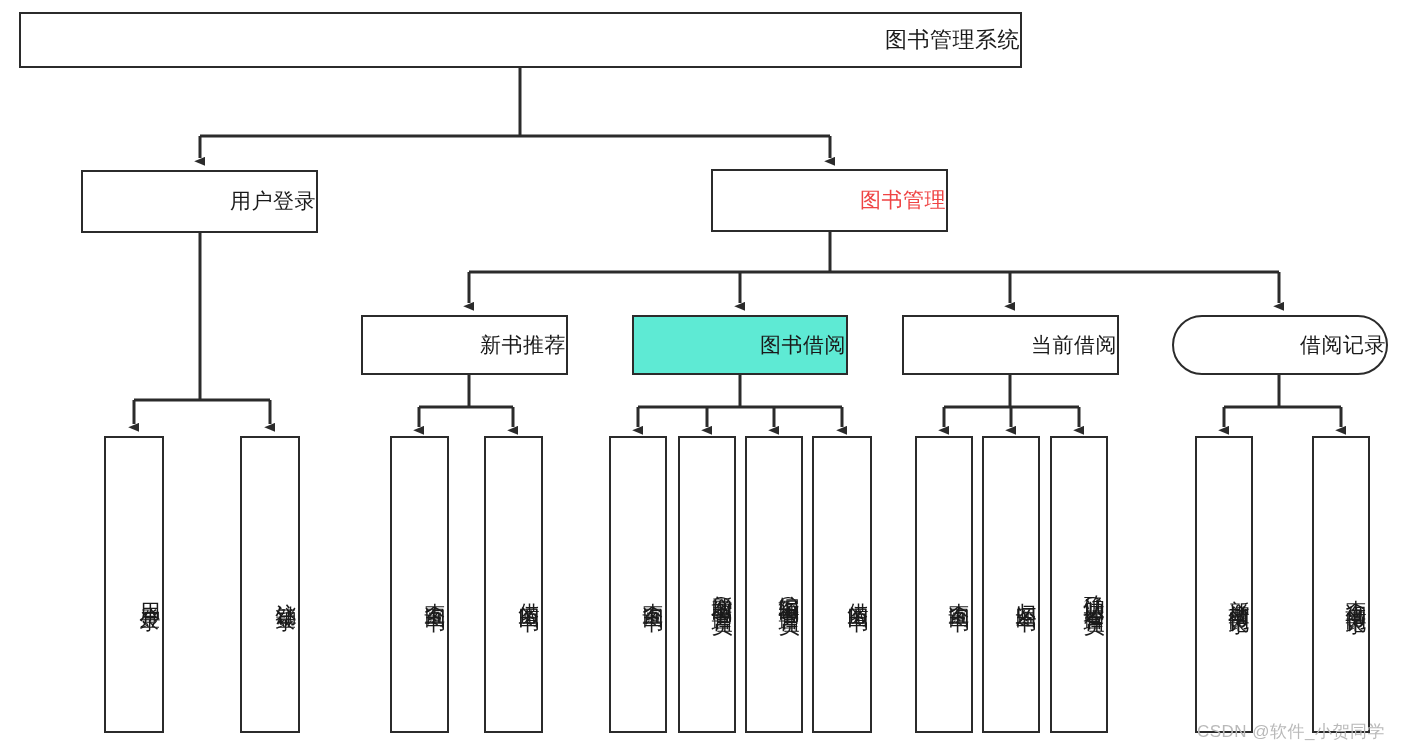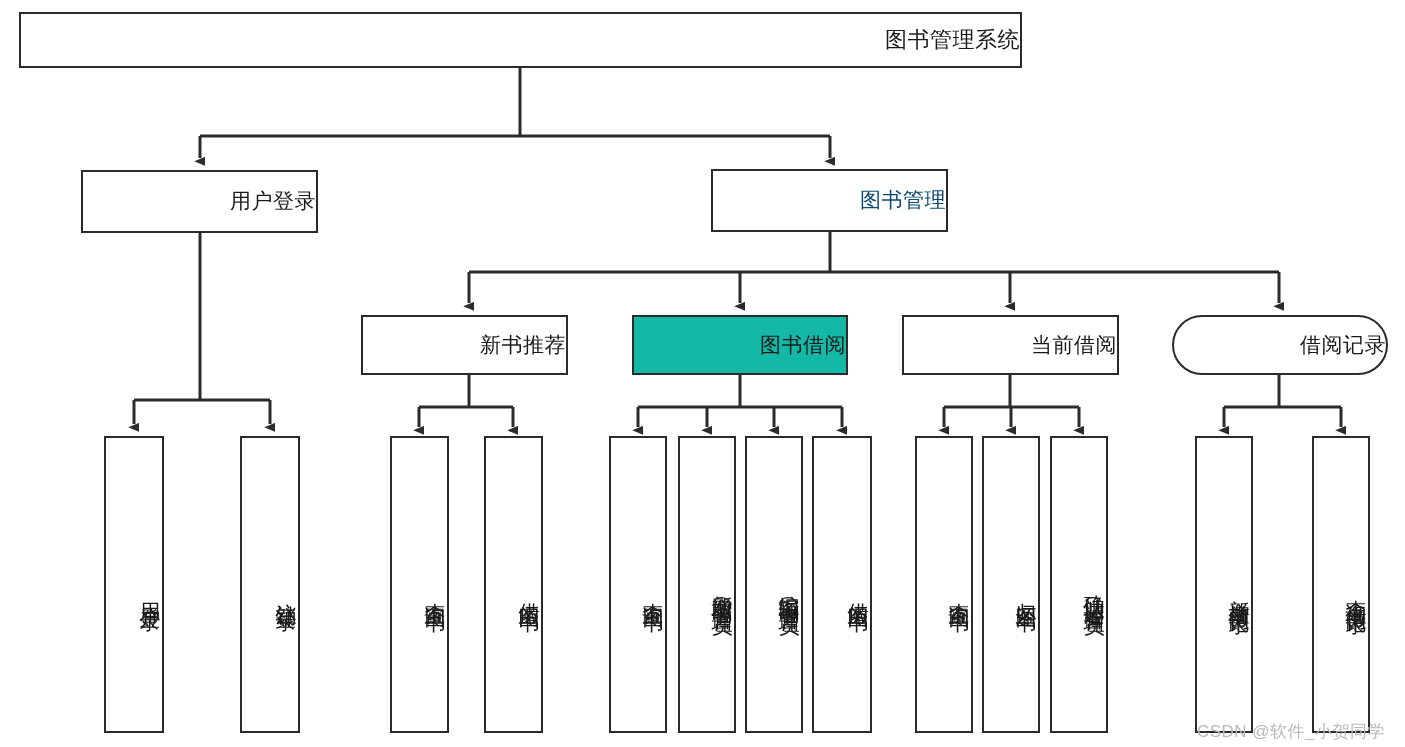--- a/index.html
+++ b/index.html
@@ -122,28 +122,28 @@
     </g>
   </svg>
 
   <div class="node horiz root" style="left: 19px; top: 12px; width: 1003px; height: 56px; border-color: rgb(43, 43, 43); background: rgb(255, 255, 255); color: rgb(26, 26, 26);">
     <span>图书管理系统</span>
   </div>
 
   <div class="node horiz" style="left: 81px; top: 170px; width: 237px; height: 63px; border-color: rgb(43, 43, 43); background: rgb(255, 255, 255); color: rgb(26, 26, 26);">
     <span>用户登录</span>
   </div>
-  <div class="node horiz" style="left: 711px; top: 169px; width: 237px; height: 63px; border-color: rgb(43, 43, 43); background: rgb(255, 255, 255); color: #0c4a6e; padding-left: 40px;">
+  <div class="node horiz" style="left: 711px; top: 169px; width: 237px; height: 63px; border-color: rgb(43, 43, 43); background: rgb(255, 255, 255); color: #ef4444; padding-left: 40px;">
     <span>图书管理</span>
   </div>
 
   <div class="node horiz" style="left: 361px; top: 315px; width: 207px; height: 60px; border-color: rgb(43, 43, 43); background: rgb(255, 255, 255); color: rgb(26, 26, 26);">
     <span>新书推荐</span>
   </div>
-  <div class="node horiz" style="left: 632px; top: 315px; width: 216px; height: 60px; border-color: rgb(43, 43, 43); background: #14b8a6; color: rgb(26, 26, 26);">
+  <div class="node horiz" style="left: 632px; top: 315px; width: 216px; height: 60px; border-color: rgb(43, 43, 43); background: #5eead4; color: rgb(26, 26, 26);">
     <span>图书借阅</span>
   </div>
   <div class="node horiz" style="left: 902px; top: 315px; width: 217px; height: 60px; border-color: rgb(43, 43, 43); background: rgb(255, 255, 255); color: rgb(26, 26, 26);">
     <span>当前借阅</span>
   </div>
   <div class="node horiz" style="left: 1172px; top: 315px; width: 216px; height: 60px; border-color: rgb(43, 43, 43); background: rgb(255, 255, 255); color: rgb(26, 26, 26); border-radius: 30px;">
     <span>借阅记录</span>
   </div>
 
   <div class="node vert" style="left: 104px; top: 436px; width: 60px; height: 297px; border-color: rgb(43, 43, 43); background: rgb(255, 255, 255); color: rgb(26, 26, 26);">

